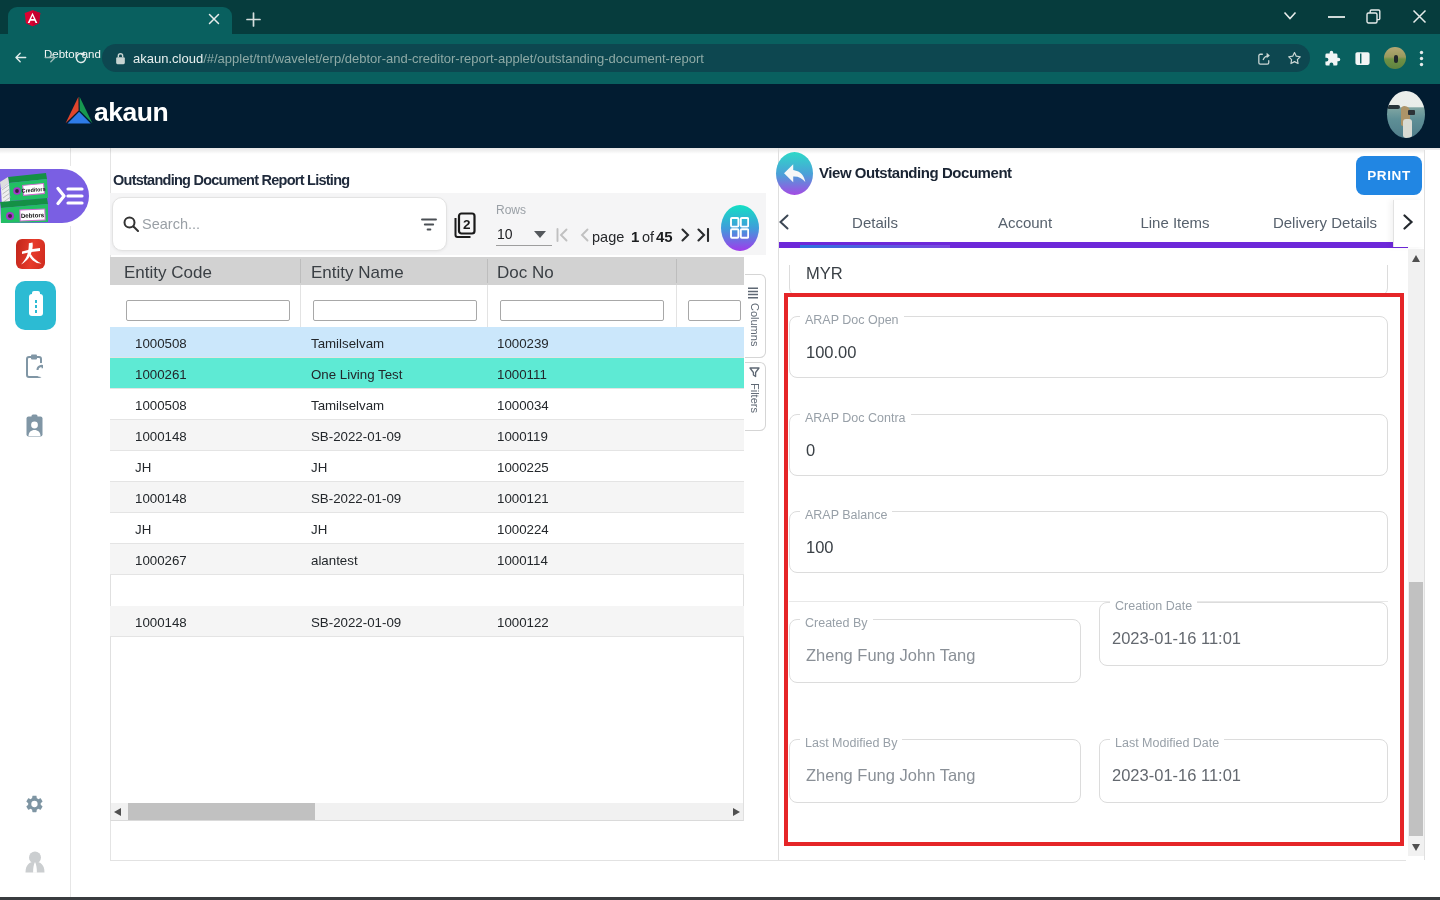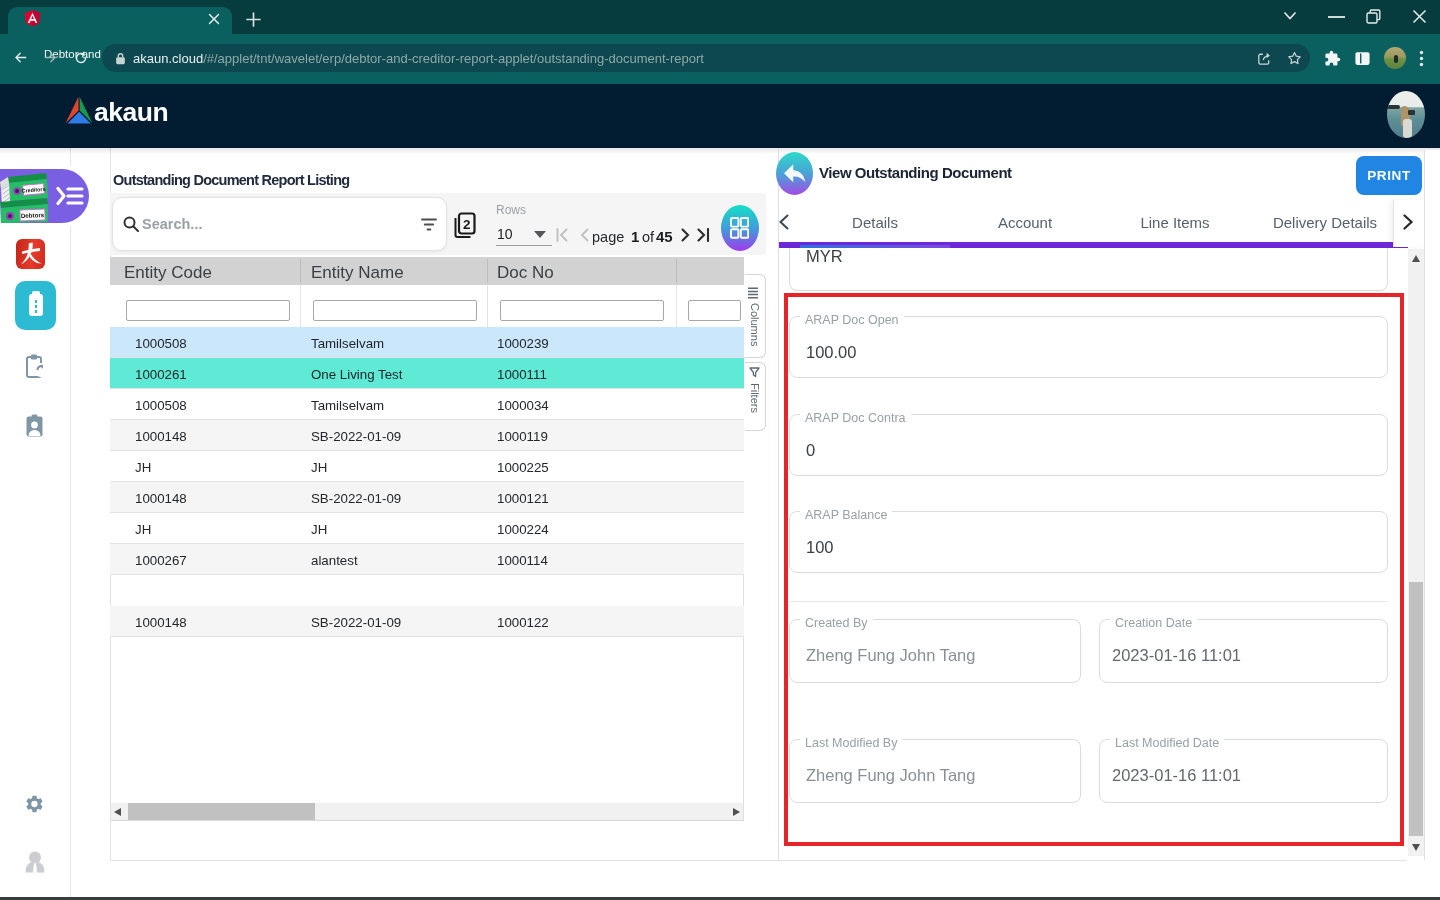--- a/index.html
+++ b/index.html
@@ -31,21 +31,21 @@
   #tealicon{left:15px;top:281px;width:41px;height:49px;border-radius:10px;background:#2CBBD3;}
   #tealicon .clip{position:absolute;left:13.5px;top:13px;width:14px;height:22px;background:#fff;border-radius:3px;}
   #tealicon .tab2{position:absolute;left:16.5px;top:10px;width:8px;height:5px;background:#fff;border-radius:2px;}
   #tealicon .dash{position:absolute;left:19.6px;top:18.5px;width:2.2px;height:13px;
      background:repeating-linear-gradient(180deg,#2CBBD3 0 3px,transparent 3px 5px);}
   
   #ltitle{left:113px;top:172px;font-size:14.5px;font-weight:700;color:#202B3C;letter-spacing:-0.75px;}
   #toolstrip{left:110px;top:193px;width:656px;height:62px;background:#F5F5F6;}
   #searchcard{left:112px;top:197px;width:335px;height:54px;background:#fff;border:1px solid #E3E3E3;
       border-radius:10px;box-shadow:0 1px 3px rgba(0,0,0,.06);}
-  #searchtext{left:142px;top:216px;font-size:14.5px;color:#9AA0A6;font-weight:bold;}
+  #searchtext{left:142px;top:216px;font-size:14.5px;color:#9AA0A6;}
   #rowslabel{left:496px;top:203px;font-size:12px;color:#9AA0A6;}
   #rowsval{left:497px;top:226px;font-size:14px;color:#202124;}
   #rowsline{left:496px;top:245px;width:56px;height:1px;background:#9E9E9E;}
   #gridbtn{left:721px;top:205px;width:38px;height:46px;border-radius:50%;
      background:linear-gradient(180deg,#14E0C4,#419BDB 52%,#A03BEB);}
   
   #tablebox{left:110px;top:257px;width:634px;height:564px;background:#fff;
      border-left:1px solid #E0E0E0;border-right:1px solid #E0E0E0;border-bottom:1px solid #DADADA;}
   #thead{left:110px;top:257px;width:634px;height:28px;background:#D2D2D2;}
   .hcell{position:absolute;top:6px;font-size:17px;color:#3A3F44;font-weight:400;}
@@ -400,42 +400,42 @@
   </div>
   <div class="abs" id="tabunderline"></div>
   <svg class="abs" style="left:777px;top:214px" width="14" height="16" viewBox="0 0 14 16">
     <path d="M10.5 1.5L3.5 8l7 6.5" stroke="#3C4754" stroke-width="2" fill="none" stroke-linecap="round"></path>
   </svg>
   <div class="abs" id="nexttab"></div>
   <svg class="abs" style="left:1401px;top:214px" width="14" height="16" viewBox="0 0 14 16">
     <path d="M3.5 1.5L10.5 8l-7 6.5" stroke="#23282E" stroke-width="2.2" fill="none" stroke-linecap="round"></path>
   </svg>
 
-  <div class="fbox" style="left:789px;top:248px;width:599px;height:43px;border-top:none;border-radius:0 0 8px 8px;">
+  <div class="fbox" style="left:789px;top:265px;width:599px;height:31px;border-top:none;border-radius:0 0 8px 8px;">
      <div class="fval" style="top:-1px;">MYR</div>
     </div>
   <div class="abs" id="redrect"></div>
   <div class="fbox" style="left:789px;top:316px;width:599px;height:62px;">
      <div class="flabel">ARAP Doc Open</div>
       <div class="fval">100.00</div>
     </div>
   <div class="fbox" style="left:789px;top:414px;width:599px;height:62px;">
      <div class="flabel">ARAP Doc Contra</div>
       <div class="fval">0</div>
     </div>
   <div class="fbox" style="left:789px;top:511px;width:599px;height:62px;">
      <div class="flabel">ARAP Balance</div>
       <div class="fval">100</div>
     </div>
   <div class="abs" style="left:789px;top:601px;width:599px;height:1px;background:#E8E8E8;"></div>
   <div class="fbox" style="left:789px;top:619px;width:292px;height:64px;">
      <div class="flabel">Created By</div>
       <div class="fval gval">Zheng Fung John Tang</div>
     </div>
-  <div class="fbox" style="left:1099px;top:619px;width:289px;height:64px;">
+  <div class="fbox" style="left:1099px;top:602px;width:289px;height:64px;">
      <div class="flabel">Creation Date</div>
       <div class="fval dval" style="left:12px;">2023-01-16 11:01</div>
     </div>
   <div class="fbox" style="left:789px;top:739px;width:292px;height:64px;">
      <div class="flabel">Last Modified By</div>
       <div class="fval gval">Zheng Fung John Tang</div>
     </div>
   <div class="fbox" style="left:1099px;top:739px;width:289px;height:64px;">
      <div class="flabel">Last Modified Date</div>
       <div class="fval dval" style="left:12px;">2023-01-16 11:01</div>

